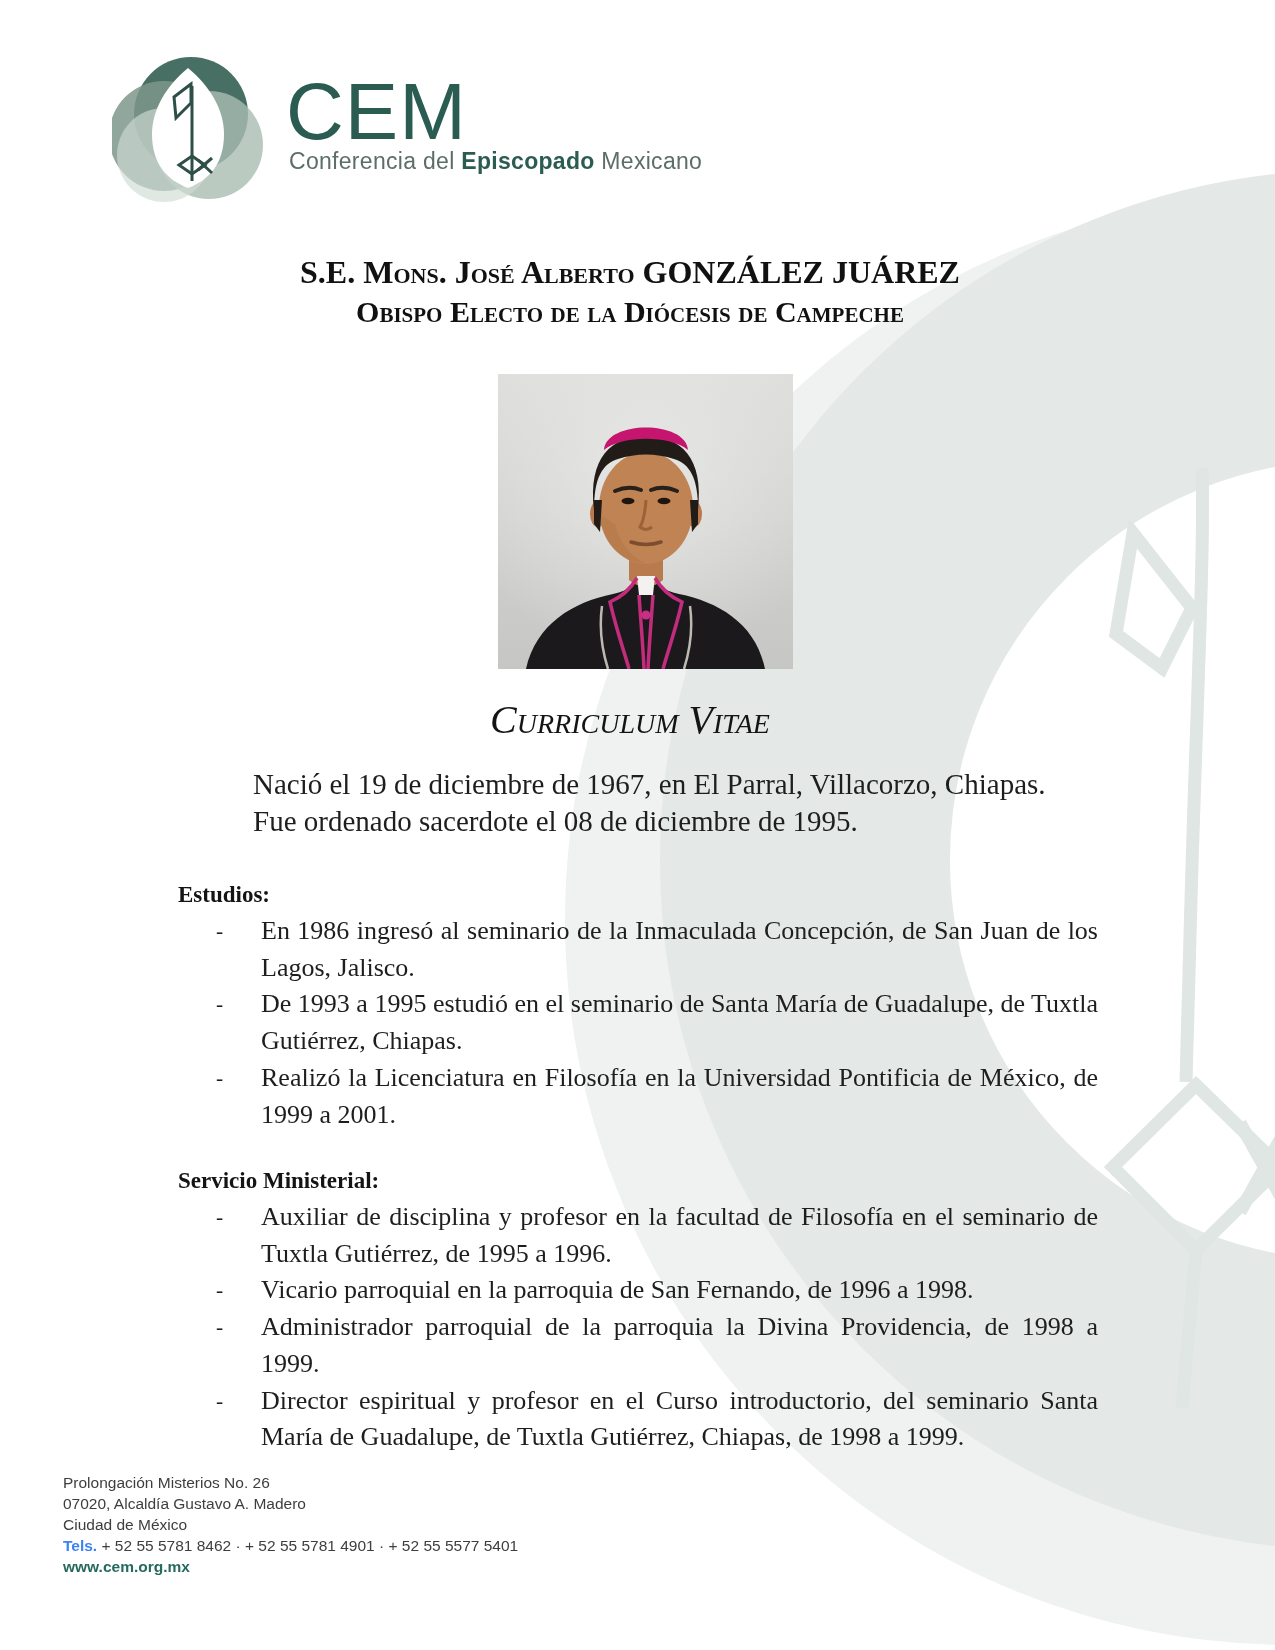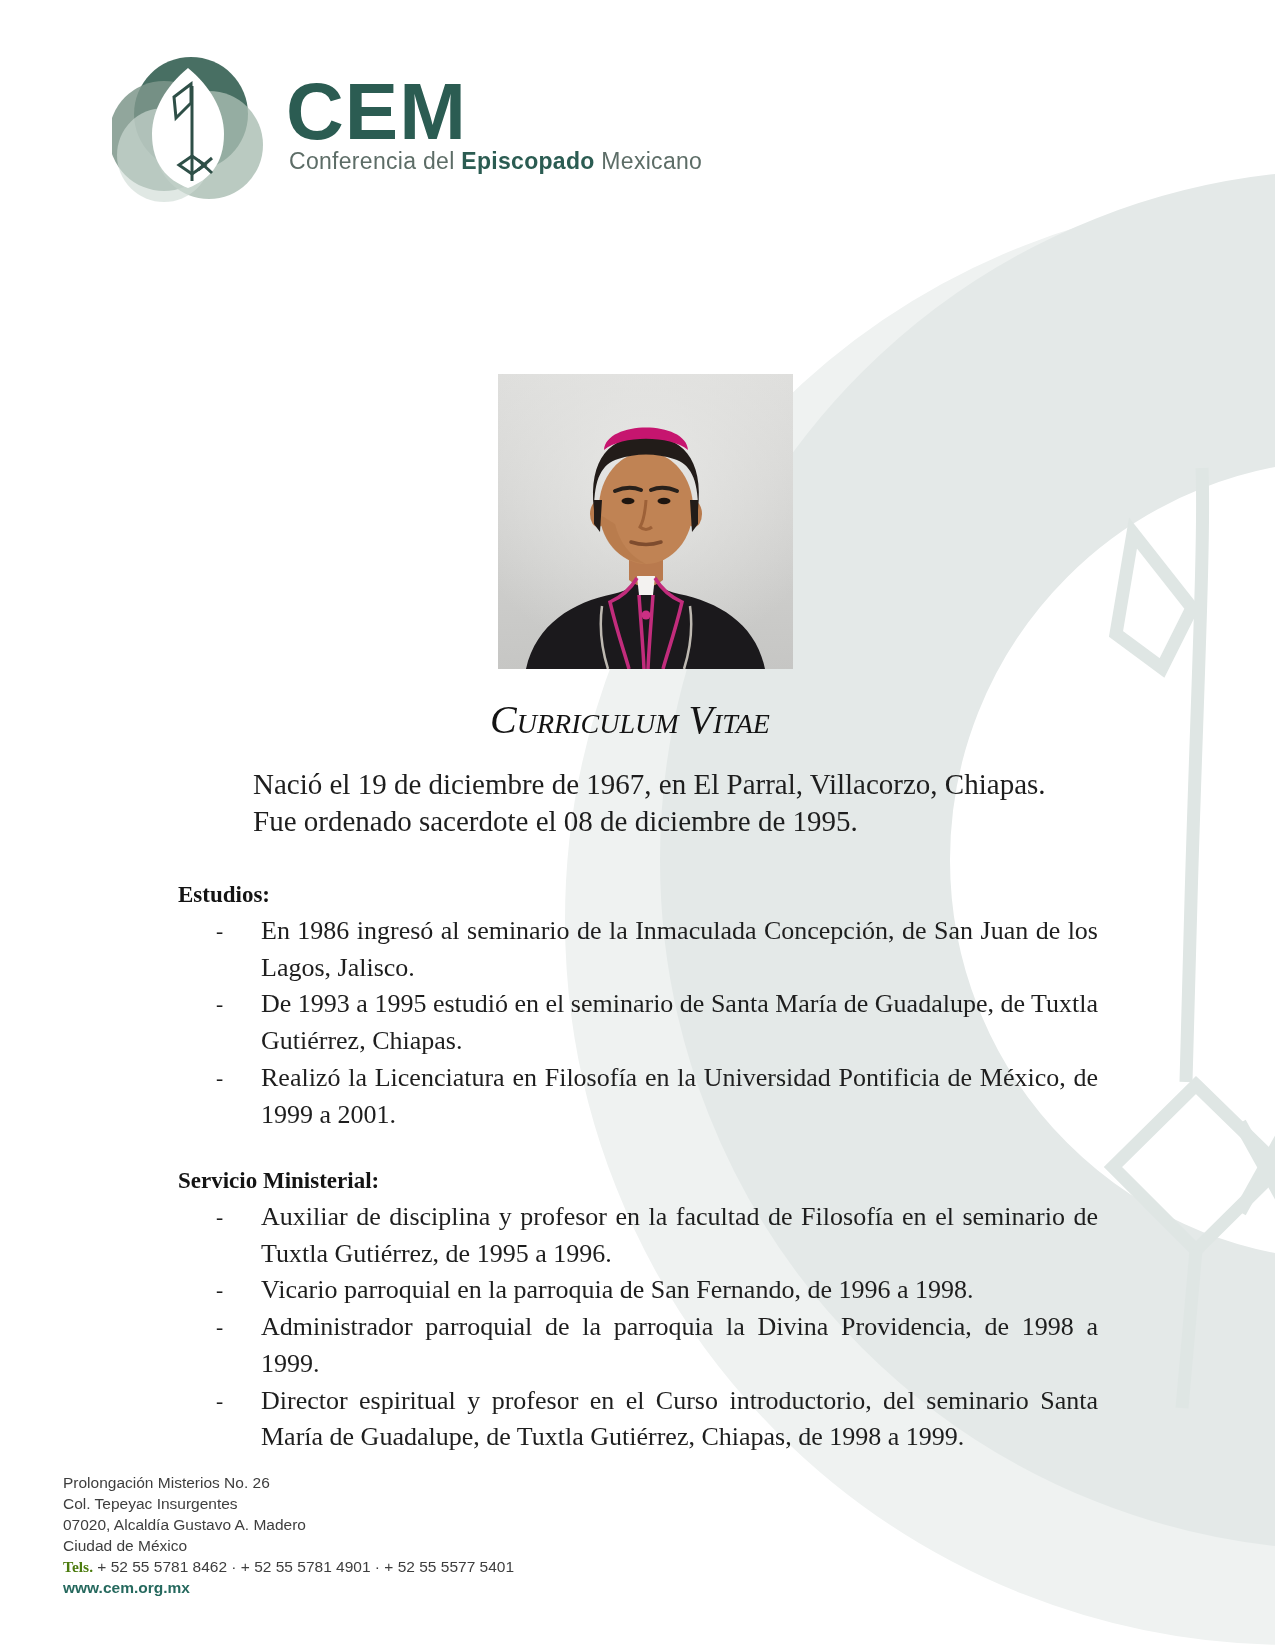--- a/index.html
+++ b/index.html
@@ -8,21 +8,21 @@
     background:#ffffff;overflow:hidden;
     font-family:"Liberation Serif","DejaVu Serif",serif;color:#1e1e1e;
   }
   .layer{position:absolute;z-index:1;}
   
   #watermark{position:absolute;left:0;top:0;z-index:0;pointer-events:none;}
   
   #logo-mark{left:112px;top:52px;width:152px;height:152px;}
   #logo-word{
     left:286px;top:72px;font-family:"Liberation Sans",sans-serif;
-    font-weight:bold;font-size:80px;line-height:80px;color:#2b5c52;letter-spacing:1px;
+    font-weight:normal;font-size:80px;line-height:80px;color:#2b5c52;letter-spacing:1px;
   }
   #logo-tagline{
     left:289px;top:149px;font-family:"Liberation Sans",sans-serif;
     font-size:23px;line-height:24px;color:#5d6d67;letter-spacing:.3px;
   }
   #logo-tagline .tl-bold{font-weight:bold;color:#2b5c52;}
   
   #title-block{left:170px;top:252px;width:920px;text-align:center;}
   #title-line1{font-size:32px;line-height:40px;font-weight:bold;font-variant:small-caps;color:#111;}
   #title-line2{font-size:30px;line-height:40px;font-weight:bold;font-variant:small-caps;color:#111;}
@@ -48,21 +48,21 @@
   .item .text{
     width:837px;flex:none;text-align:justify;
     font-size:26px;line-height:36.7px;
   }
   
   #footer{
     left:63px;top:1472px;width:700px;
     font-family:"Liberation Sans","DejaVu Sans",sans-serif;
     font-size:15.5px;line-height:21px;color:#3e3e3e;
   }
-  #footer .tels-label{font-weight:bold;color:#4d7c0f;font-family:Liberation Serif, serif;}
+  #footer .tels-label{font-weight:bold;color:#3b82f6;}
   #footer .website{font-weight:bold;color:#26695e;}
 </style>
 </head>
 <body>
 
 <div class="page">
 
   <svg id="watermark" width="1275" height="1650" viewBox="0 0 1275 1650" aria-hidden="true">
     <circle cx="1290" cy="920" r="610" fill="none" stroke="#eff2f1" stroke-width="230"></circle>
     <circle cx="1350" cy="860" r="545" fill="none" stroke="#e4e9e8" stroke-width="290"></circle>
@@ -91,20 +91,24 @@
       <path d="M80,122 L80,129"></path>
     </g>
   </svg>
 
   <div id="logo-word" class="layer">CEM</div>
 
   <div id="logo-tagline" class="layer">
     <span>Conferencia del </span><span class="tl-bold">Episcopado</span><span> Mexicano</span>
   </div>
 
+  <div id="title-block" class="layer">
+    <div id="title-line1">S.E. Mons. José Alberto GONZÁLEZ JUÁREZ</div>
+    <div id="title-line2">Obispo Electo de la Diócesis de Campeche</div>
+  </div>
 
   <svg id="photo" class="layer" viewBox="0 0 295 295" width="295" height="295">
     <defs>
       <linearGradient id="pbg" x1="0" y1="0" x2="0" y2="1">
         <stop offset="0" stop-color="#dededc"></stop>
         <stop offset="1" stop-color="#c6c6c4"></stop>
       </linearGradient>
       <radialGradient id="pglow" cx="0.5" cy="0.32" r="0.65">
         <stop offset="0" stop-color="#e6e6e4"></stop>
         <stop offset="1" stop-color="#e6e6e4" stop-opacity="0"></stop>
@@ -191,20 +195,19 @@
       <span class="text">Administrador parroquial de la parroquia la Divina Providencia, de 1998 a 1999.</span>
     </div>
     <div class="item">
       <span class="dash">-</span>
       <span class="text">Director espiritual y profesor en el Curso introductorio, del seminario Santa María de Guadalupe, de Tuxtla Gutiérrez, Chiapas, de 1998 a 1999.</span>
     </div>
   </div>
 
   <div id="footer" class="layer">
     <div>Prolongación Misterios No. 26</div>
-    <div>Col. Tepeyac Insurgentes</div>
     <div>07020, Alcaldía Gustavo A. Madero</div>
     <div>Ciudad de México</div>
     <div><span class="tels-label">Tels.</span><span> + 52 55 5781 8462 · + 52 55 5781 4901 · + 52 55 5577 5401</span></div>
     <div class="website">www.cem.org.mx</div>
   </div>
 
 </div>
 
 </body></html>

